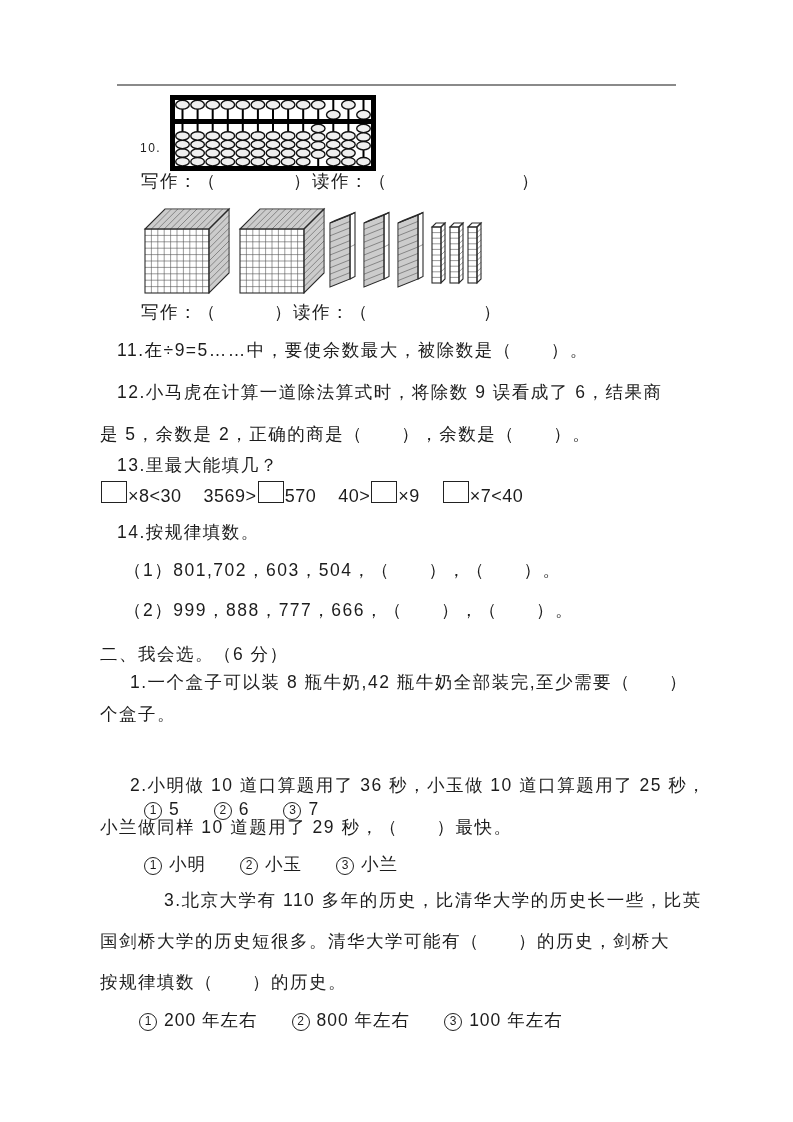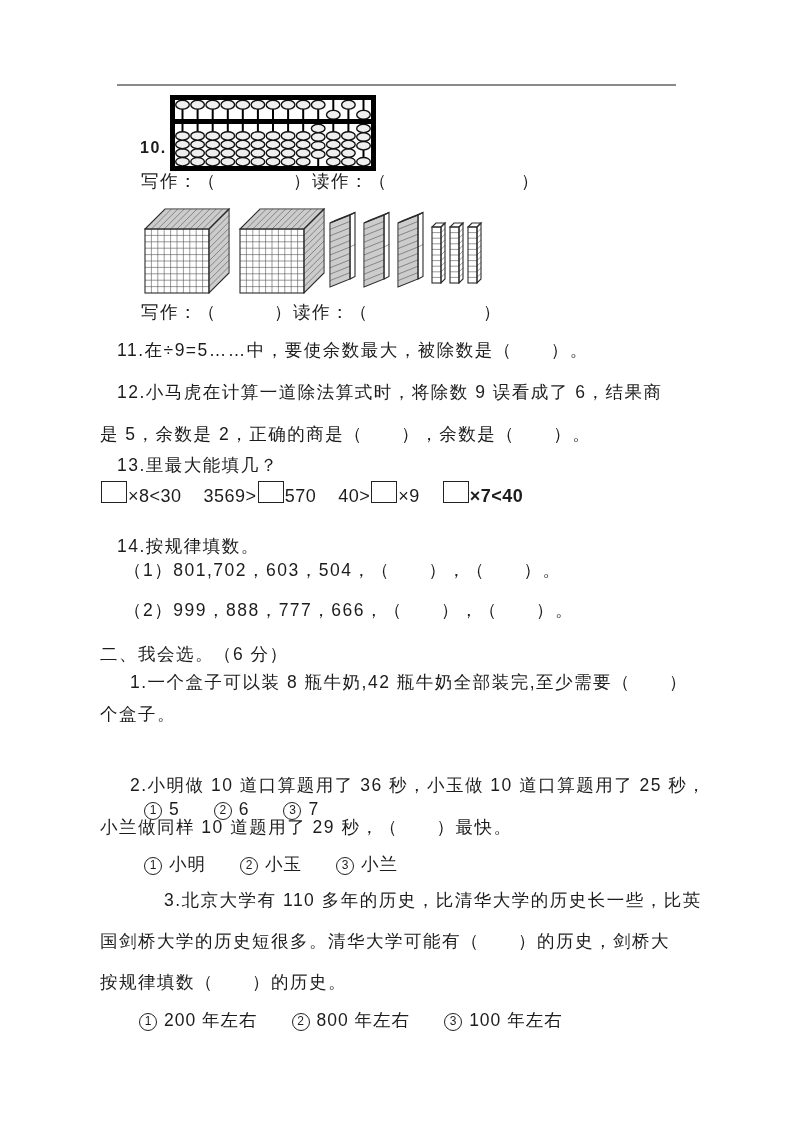--- a/index.html
+++ b/index.html
@@ -6,24 +6,24 @@
   body{
     width:793px;height:1122px;background:#ffffff;position:relative;
     font-family:"Liberation Sans","DejaVu Sans",sans-serif;
     color:#1c1c1c;overflow:hidden;
   }
   .line{
     position:absolute;white-space:nowrap;
     font-size:17.5px;letter-spacing:1.5px;line-height:22px;
   }
   .rule{position:absolute;left:117px;top:84px;width:559px;height:2px;background:#8a8a8a;}
-  .qnum{position:absolute;font-size:16px;font-weight:bold;}
+  .qnum{position:absolute;font-size:12px;}
   .boxrow{position:absolute;font-size:18px;letter-spacing:0.5px;}
   .expr{display:inline-block;margin-right:22px;}
-  .expr:last-child{margin-right:16px;font-weight:bold;}
+  .expr:last-child{margin-right:16px;}
   .fillbox{
     display:inline-block;width:24px;height:20px;border:1.7px solid #222;
     vertical-align:-1px;margin:0 1px;background:#fff;
   }
   .optrow{position:absolute;font-size:17.5px;letter-spacing:1px;}
   .opt{display:inline-block;margin-right:34px;}
   .opt:last-child{margin-right:0;}
   .circ{
     display:inline-block;width:16px;height:16px;border:1.3px solid #222;border-radius:50%;
     text-align:center;line-height:15px;font-size:12px;letter-spacing:0;
@@ -414,21 +414,21 @@
 <div class="line" style="left:141px;top:301px;">写作：（　　　）读作：（　　　　　　）</div>
 
 <div class="line" style="left:117px;top:339px;">11.在÷9=5……中，要使余数最大，被除数是（　　）。</div>
 
 <div class="line" style="left:117px;top:381px;">12.小马虎在计算一道除法算式时，将除数 9 误看成了 6，结果商</div>
 <div class="line" style="left:100px;top:423px;">是 5，余数是 2，正确的商是（　　），余数是（　　）。</div>
 
 <div class="line" style="left:117px;top:454px;">13.里最大能填几？</div>
 <div class="boxrow" id="q13-expressions" style="left:100px;top:481px;"><span class="expr"><span class="fillbox"></span>×8&lt;30</span><span class="expr">3569&gt;<span class="fillbox"></span>570</span><span class="expr">40&gt;<span class="fillbox"></span>×9</span><span class="expr"><span class="fillbox"></span>×7&lt;40</span></div>
 
-<div class="line" style="left:117px;top:521px;margin-top:14px;">14.按规律填数。</div>
+<div class="line" style="left:117px;top:521px;">14.按规律填数。</div>
 <div class="line" style="left:124px;top:559px;">（1）801,702，603，504，（　　），（　　）。</div>
 <div class="line" style="left:124px;top:599px;">（2）999，888，777，666，（　　），（　　）。</div>
 
 <div class="line" style="left:100px;top:631px;margin-top:12px;">二、我会选。（6 分）</div>
 
 <div class="line" style="left:130px;top:671px;">1.一个盒子可以装 8 瓶牛奶,42 瓶牛奶全部装完,至少需要（　　）</div>
 <div class="line" style="left:100px;top:703px;text-align:center;">个盒子。</div>
 <div class="optrow" id="opts1" style="left:144px;top:767px;margin-top:32px;"><span class="opt"><span class="circ">1</span><span>5</span></span><span class="opt"><span class="circ">2</span><span>6</span></span><span class="opt"><span class="circ">3</span><span>7</span></span></div>
 
 <div class="line" style="left:130px;top:774px;">2.小明做 10 道口算题用了 36 秒，小玉做 10 道口算题用了 25 秒，</div>

